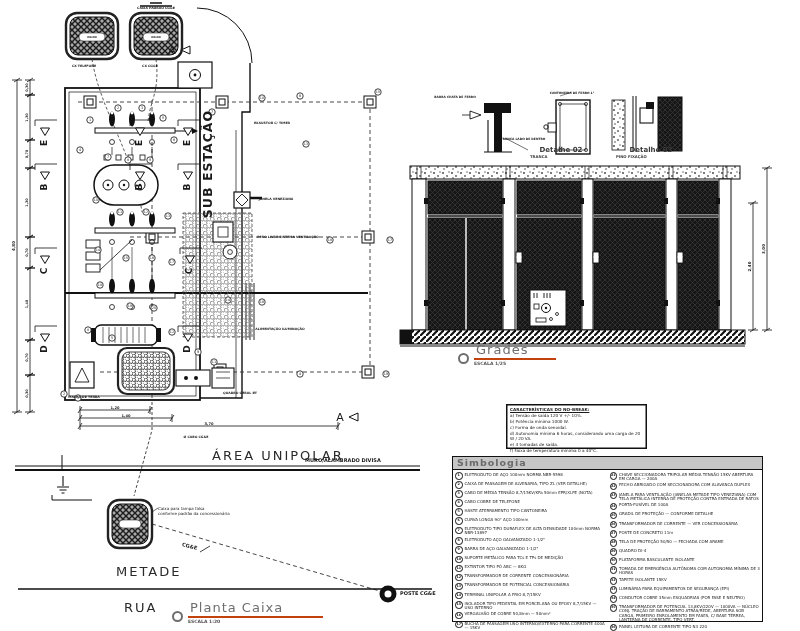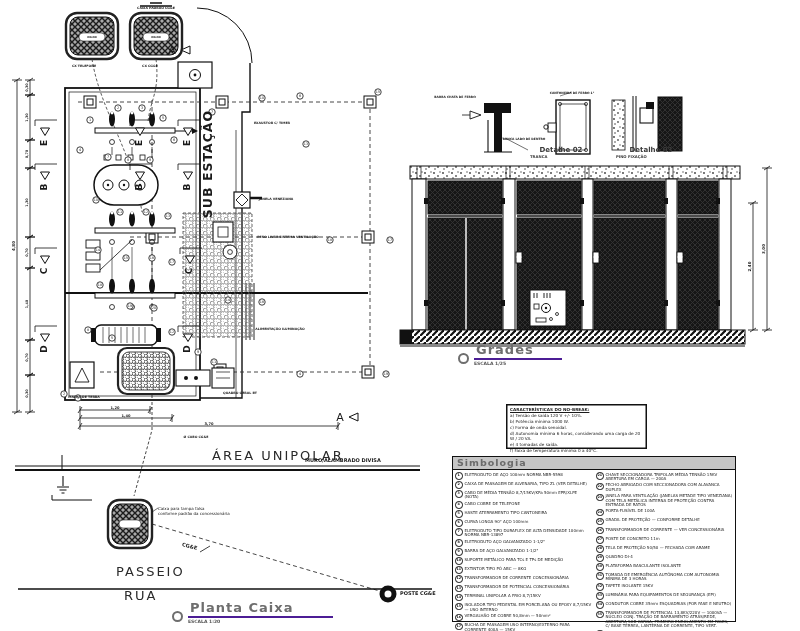--- a/index.html
+++ b/index.html
@@ -4,30 +4,30 @@
 <style>
   html,body{margin:0;padding:0;background:#fff;}
   #stage{position:relative;width:800px;height:631px;background:#fff;
          font-family:"DejaVu Sans",sans-serif;color:#1a1a1a;overflow:hidden;}
   .abs{position:absolute;}
   svg text{font-family:"DejaVu Sans",sans-serif;fill:#1a1a1a;}
   .big-label{font-size:13px;letter-spacing:2px;color:#2a2a2a;}
   .tiny-bold{font-size:5px;font-weight:bold;color:#1a1a1a;}
   .title-blk{display:flex;align-items:flex-end;gap:5px;color:#6e6e6e;}
   .title-ring{width:7px;height:7px;border:2px solid #6e6e6e;border-radius:50%;background:#fff;margin-bottom:2px;}
-  .title-main{font-weight:bold;font-size:13px;letter-spacing:1px;border-bottom:2px solid #4c1d95;padding:0 40px 1px 2px;}
+  .title-main{font-weight:normal;font-size:13px;letter-spacing:1px;border-bottom:2px solid #c2410c;padding:0 40px 1px 2px;}
   .title-scale{font-size:4.5px;font-weight:bold;color:#555;margin-top:1px;}
   .det-title{font-size:7px;font-weight:bold;color:#3a3a3a;}
   .det-sub{font-size:3.8px;font-weight:bold;color:#3a3a3a;}
   
   #notes{left:506px;top:404px;width:141px;height:45px;border:1px solid #111;box-shadow:inset 0 0 0 0.5px #111;
          padding:2px 3px;box-sizing:border-box;font-size:4.2px;line-height:1.4;}
   #notes .hdr{font-weight:bold;text-decoration:underline;}
   
-  #legend{left:452px;top:456px;width:284px;height:166px;border:1px solid #111;box-sizing:border-box;background:#fff;}
+  #legend{left:452px;top:456px;width:311px;height:166px;border:1px solid #111;box-sizing:border-box;background:#fff;}
   #legend .hdr{background:#c6c6c6;color:#6b6b6b;font-weight:bold;font-size:9.5px;letter-spacing:1px;
                padding:0px 4px 1px 4px;border-bottom:1px solid #111;}
   #legend .cols{display:flex;padding:2px 2px 0 2px;gap:4px;}
   #legend .col{flex:1;}
   .lrow{display:flex;align-items:flex-start;margin-bottom:1.6px;}
   .lnum{flex:0 0 auto;width:5.5px;height:5.5px;border:0.6px solid #111;border-radius:50%;
         font-size:3.3px;line-height:5.5px;text-align:center;margin-right:2px;font-weight:bold;}
   .ltxt{font-size:4px;line-height:1.08;padding-top:0.6px;}
 </style>
 </head>
@@ -544,22 +544,22 @@
     <g>
       <rect x="108" y="500" width="44" height="48" rx="11" fill="#fff" stroke="#222" stroke-width="2.4"></rect>
       <rect x="112" y="504" width="36" height="40" rx="8" fill="url(#knurl)" stroke="#111" stroke-width="1"></rect>
       <rect x="119" y="520" width="22" height="8" rx="4" fill="#fff" stroke="#333" stroke-width="0.6"></rect>
       <path d="M152,512 L158,508" stroke="#111" stroke-width="0.6"></path>
     </g>
   </svg>
 
   <div class="abs big-label" style="left:212px;top:448px">ÁREA UNIPOLAR</div>
   <div class="abs tiny-bold" style="left:305px;top:457px">MURO/ALAMBRADO DIVISA</div>
-  <div class="abs big-label" style="left:116px;top:564px">PASSEIO</div>
-  <div class="abs big-label" style="left:124px;top:588px">RUA</div>
+  <div class="abs big-label" style="left:116px;top:564px">METADE</div>
+  <div class="abs big-label" style="left:124px;top:600px">RUA</div>
   <div class="abs tiny-bold" style="left:400px;top:590px">POSTE CG&amp;E</div>
   <div class="abs tiny-bold" style="left:182px;top:543px;transform:rotate(14deg)">CG&amp;E</div>
   <div class="abs" style="left:158px;top:506px;font-size:4px;line-height:1.3">
     <div>Caixa para tampa falsa</div>
     <div>conforme padrão da concessionária</div>
   </div>
 
   <div class="abs title-blk" style="left:172px;top:600px">
     <div class="title-ring"></div>
     <div>

